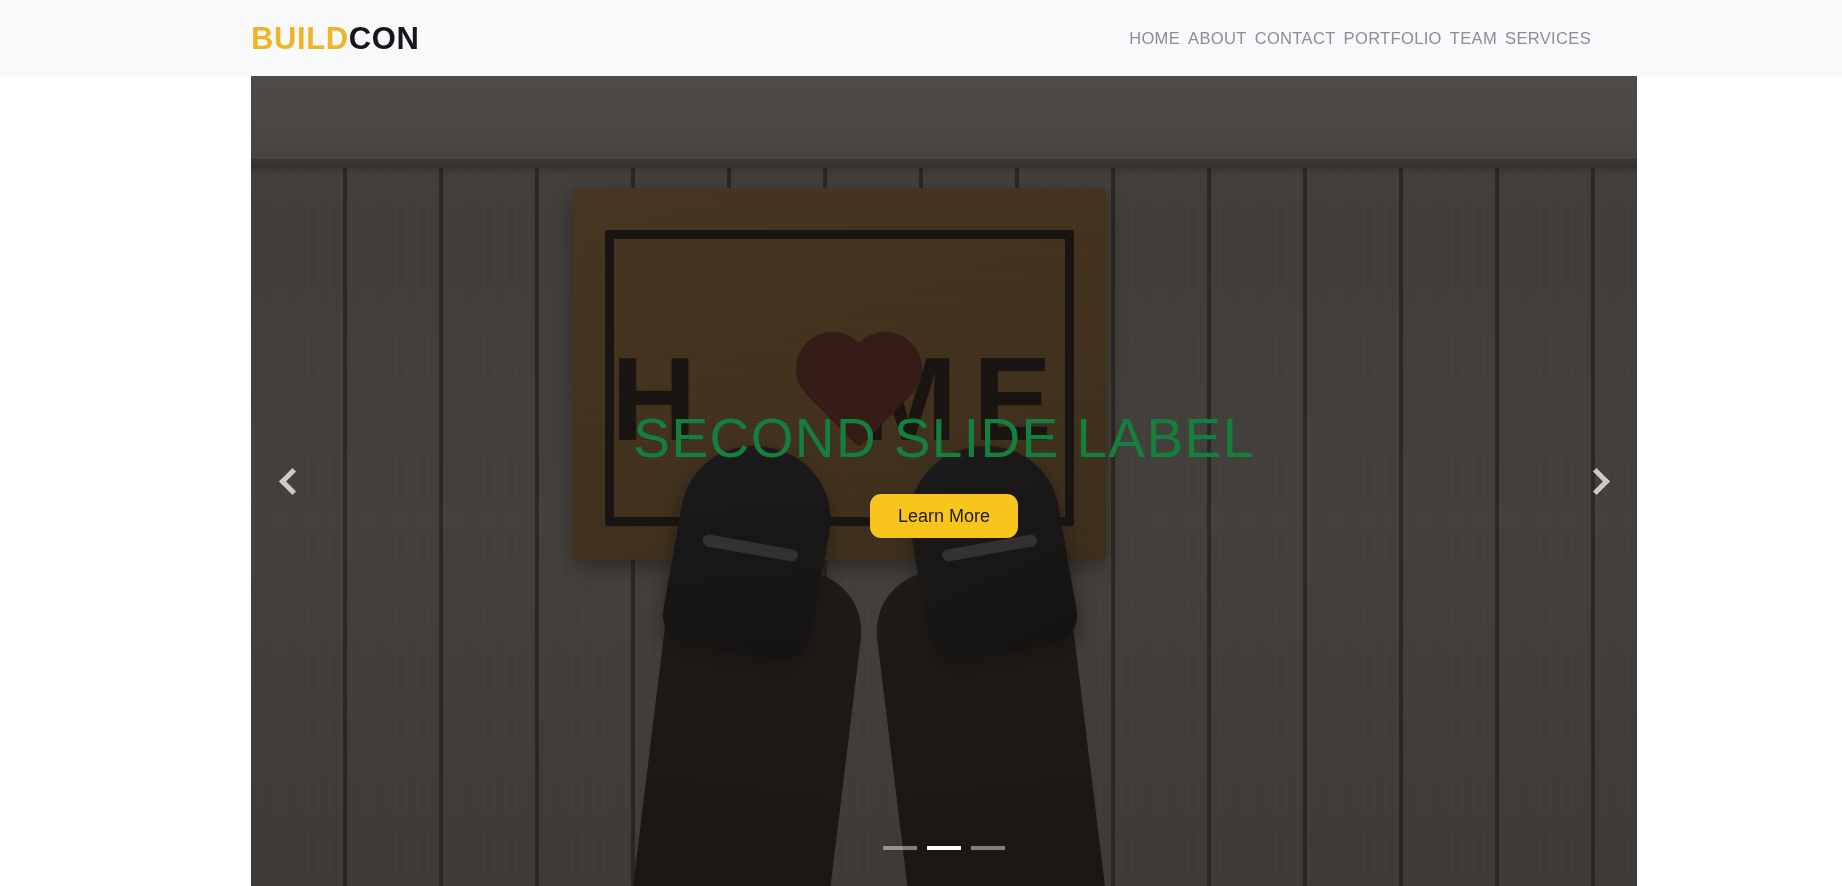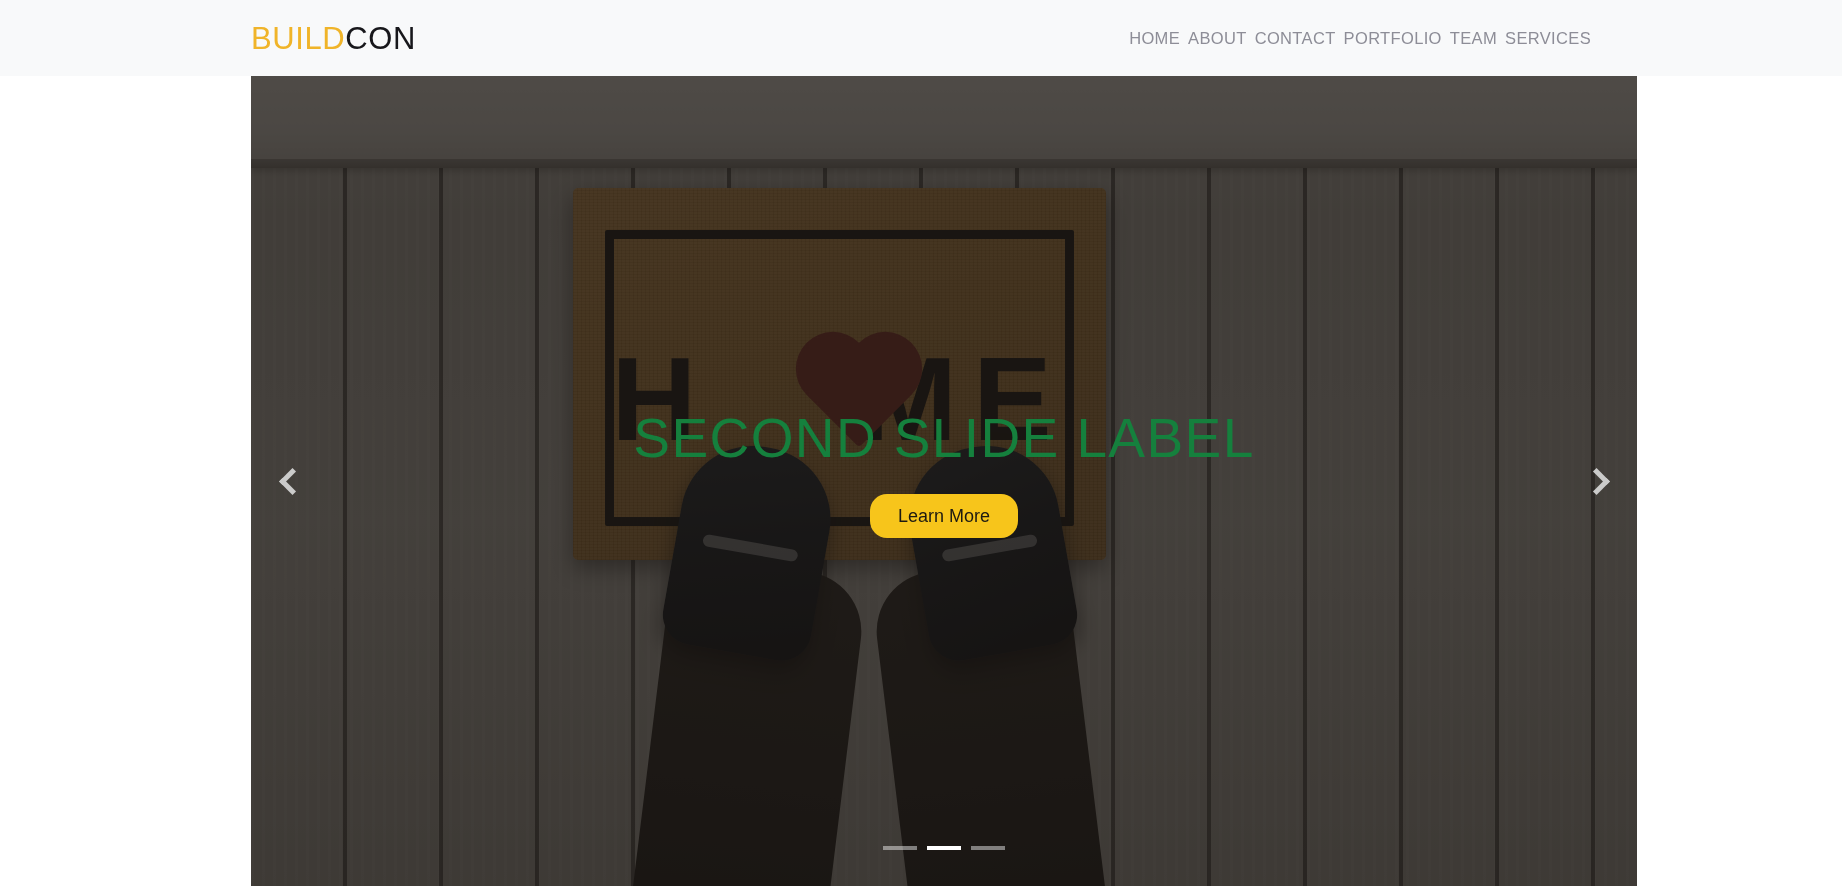--- a/index.html
+++ b/index.html
@@ -15,21 +15,21 @@
   .site-header{
     position:relative;
     width:1842px; height:76px;
     background:#f8f9fa;
     display:flex; align-items:center;
     z-index:40;
   }
   .brand{
     position:absolute; left:251px; top:50%;
     transform:translateY(-50%);
-    font-size:31px; font-weight:400;
+    font-size:31px; font-weight:700;
     letter-spacing:0.6px;
     line-height:1; white-space:nowrap;
   }
   .brand .b-gold{ color:#f0b429; }
   .brand .b-dark{ color:#17171b; }
 
   .main-nav{
     position:absolute; right:251px; top:50%;
     transform:translateY(-50%);
     display:flex; align-items:center; gap:8px;
@@ -186,21 +186,21 @@
     color:#f2f2f2;
     line-height:1.75;
   }
   .learn-btn{
     display:inline-block;
     margin-top:25px;
     padding:12px 28px;
     background:#f7c51b;
     color:#1d1a12;
     font-size:18px;
-    border:none; border-radius:17px;
+    border:none; border-radius:11px;
     cursor:pointer;
     font-family:"Liberation Sans", sans-serif;
     line-height:1.15;
   }
 
   
   .ctrl{
     position:absolute; top:0; bottom:0;
     width:82px;
     display:flex; align-items:center; justify-content:center;

